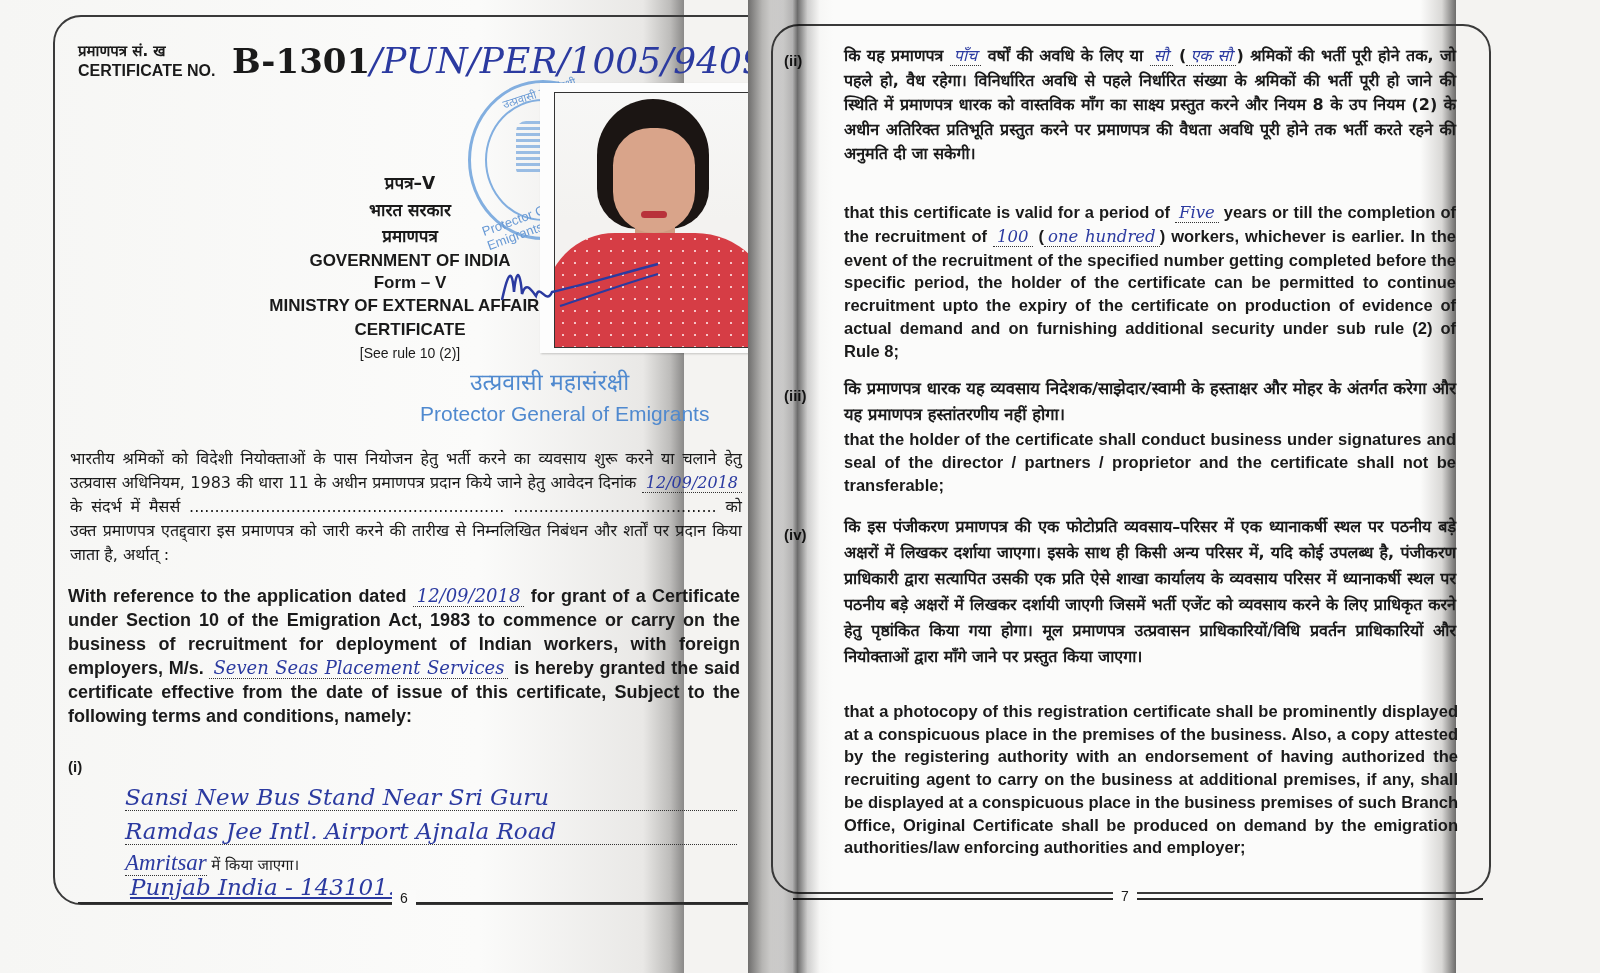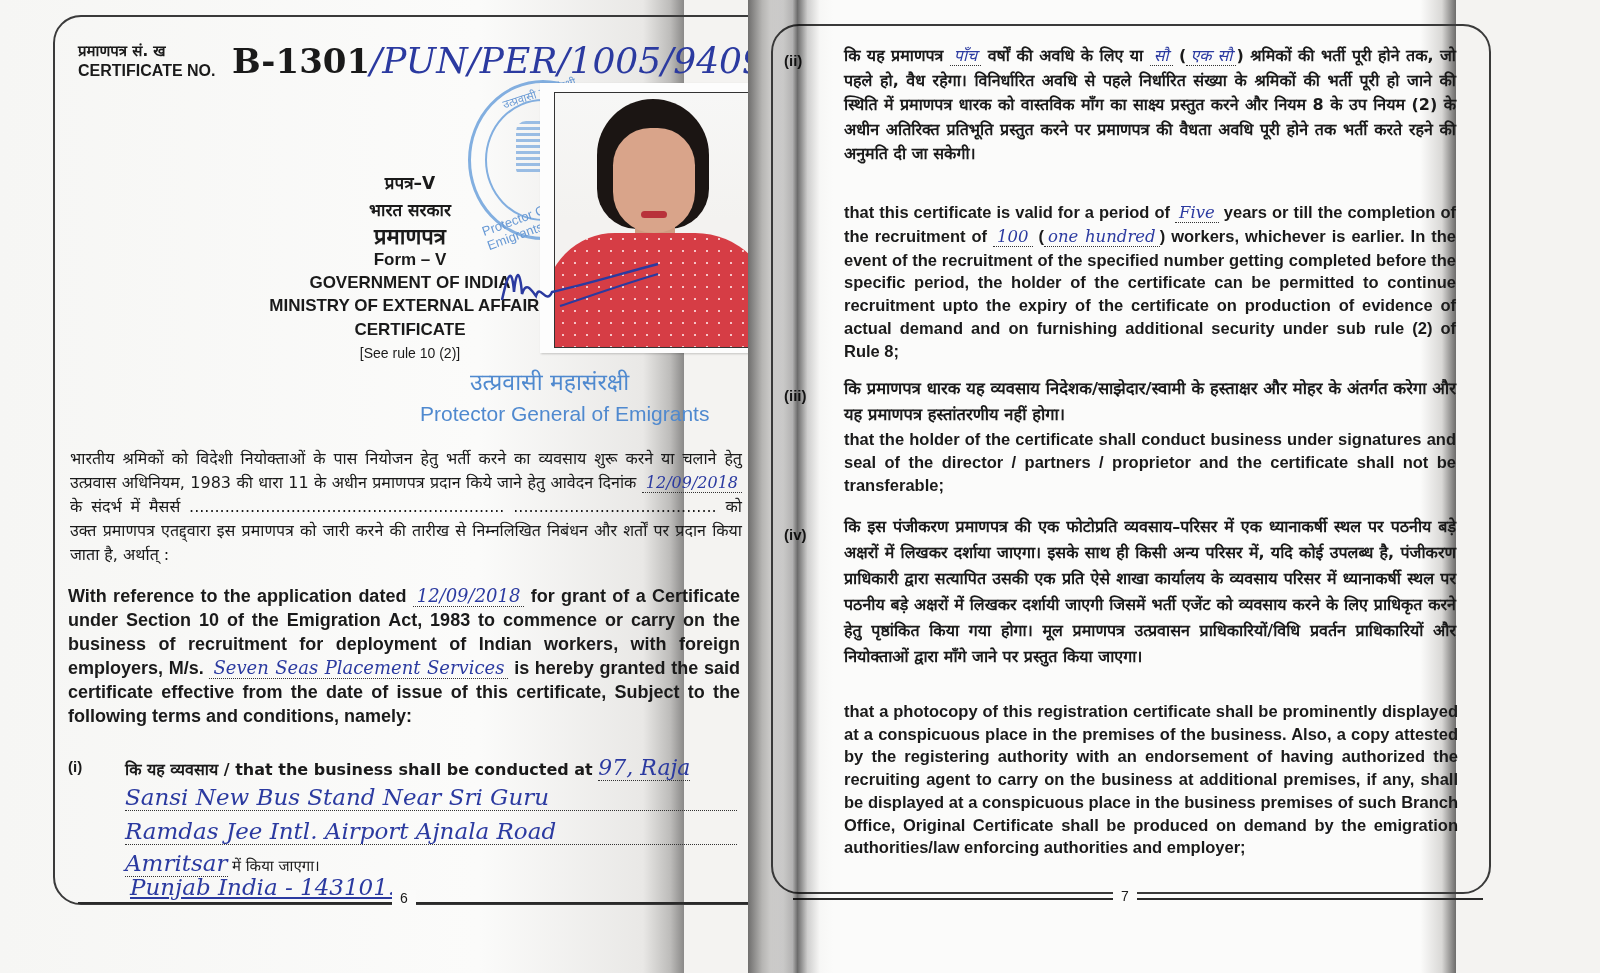--- a/index.html
+++ b/index.html
@@ -78,23 +78,23 @@
     <div class="seal">
       <div class="seal-inner"></div>
       <div class="seal-emblem"></div>
       <span class="seal-top-text hi">उत्प्रवासी महासंरक्षी</span>
       <span class="seal-bottom-text">Protector General of Emigrants</span>
     </div>
 
     <div class="center-block" style="top:170px;">
       <span class="cb-line hi" style="font-size:17px;line-height:27px;">प्रपत्र–V</span>
       <span class="cb-line hi" style="font-size:17px;line-height:27px;">भारत सरकार</span>
-      <span class="cb-line hi" style="font-size:22px;line-height:25px;">प्रमाणपत्र</span>
+      <span class="cb-line hi" style="font-size:17px;line-height:25px;">प्रमाणपत्र</span>
+      <span class="cb-line" style="font-size:17px;line-height:23px;">GOVERNMENT OF INDIA</span>
       <span class="cb-line" style="font-size:17px;line-height:22px;">Form – V</span>
-      <span class="cb-line" style="font-size:17px;line-height:23px;">GOVERNMENT OF INDIA</span>
       <span class="cb-line" style="font-size:17px;line-height:23px;">MINISTRY OF EXTERNAL AFFAIRS</span>
       <span class="cb-line" style="font-size:17px;line-height:25px;">CERTIFICATE</span>
       <span class="cb-line" style="font-size:14px;line-height:22px;font-weight:normal;">[See rule 10 (2)]</span>
     </div>
 
     <div class="photo">
       <div class="photo-inner">
         <div class="photo-hair"></div>
         <div class="photo-neck"></div>
         <div class="photo-face"></div>
@@ -119,28 +119,24 @@
 
     <div class="para para-en">
       <span>With reference to the application dated</span>
       <span class="fill">12/09/2018</span>
       <span>for grant of a Certificate under Section 10 of the Emigration Act, 1983 to commence or carry on the business of recruitment for deployment of Indian workers, with foreign employers, M/s.</span>
       <span class="fill">Seven Seas Placement Services</span>
       <span>is hereby granted the said certificate effective from the date of issue of this certificate, Subject to the following terms and conditions, namely:</span>
     </div>
 
     <div class="clause-num" style="left:68px;top:758px;">(i)</div>
-    <div class="clause-body hi txt" style="left:125px;top:756px;font-weight:bold;font-size:16px;">
-      <span>कि यह व्यवसाय / that the business shall be conducted at</span>
-      <span class="ink" style="font-size:22px;border-bottom:1px dotted #333;font-weight:normal;">97, Raja</span>
-    </div>
     <div class="addr-line" style="top:784px;width:612px;">Sansi New Bus Stand Near Sri Guru</div>
     <div class="addr-line" style="top:818px;width:612px;">Ramdas Jee Intl. Airport Ajnala Road</div>
     <div class="txt" style="left:125px;top:850px;">
-      <span class="ink" style="font-size:23px;border-bottom:1px dotted #333;">Amritsar</span>
+      <span class="ink" style="font-size:23px;border-bottom:1px dotted #333;font-family:Liberation Serif, serif;">Amritsar</span>
       <span class="hi" style="font-size:15px;">में किया जाएगा।</span>
     </div>
     <div class="txt ink" style="left:130px;top:874px;font-size:23px;text-decoration:underline;">Punjab India - 143101.</div>
 
     <div class="bottom-rule" style="left:78px;top:902px;width:700px;"></div>
     <div class="page-num pn-left">6</div>
   </div>
 
   <div class="page page-right">
     <div class="frame frame-right" style="left:23px;"></div>

